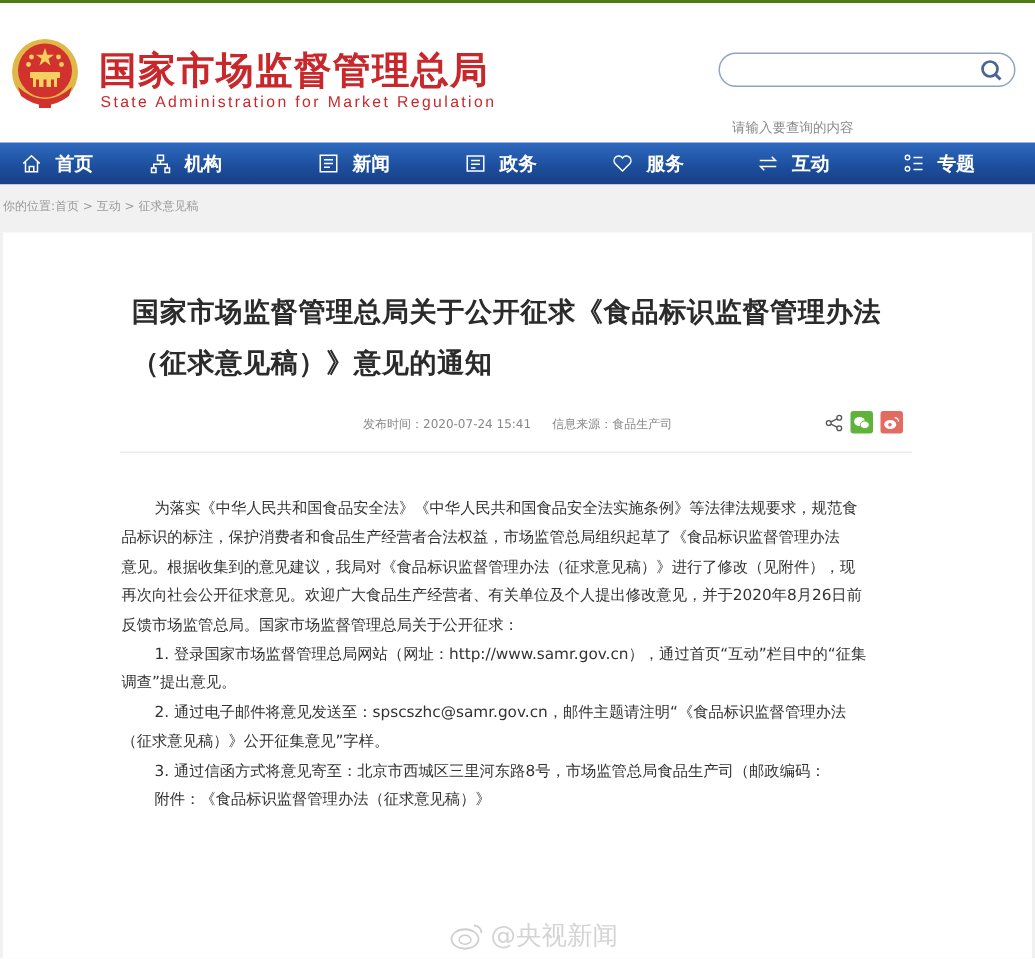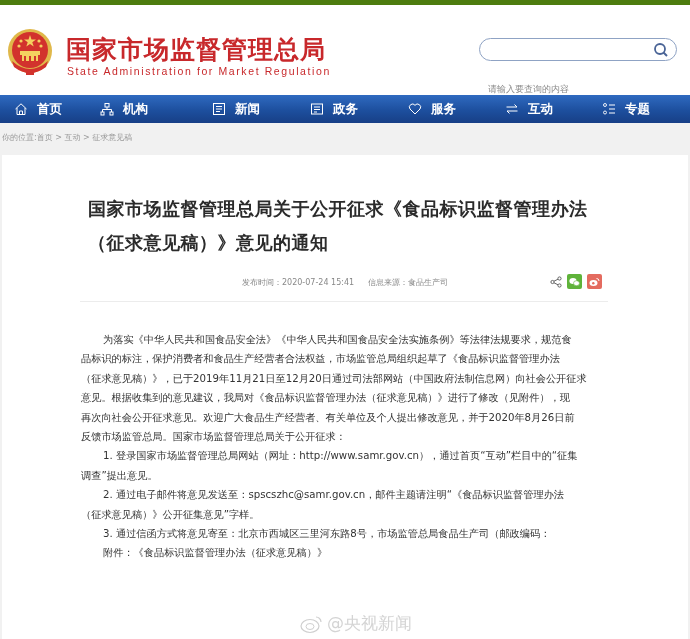--- a/index.html
+++ b/index.html
@@ -1,19 +1,19 @@
 <!DOCTYPE html>
 <html><head>
 <meta charset="utf-8">
 <style>
   * { box-sizing: border-box; margin: 0; padding: 0; }
   html, body { width: 690px; height: 639px; overflow: hidden; background: #ffffff; }
   body { font-family: "DejaVu Sans", "Liberation Sans", sans-serif; color: #333; position: relative; }
 
-  .header { position: absolute; left: 0; top: 0; width: 690px; height: 95px; background: #ffffff; border-top: 5px solid #4d7c0f; }
+  .header { position: absolute; left: 0; top: 0; width: 690px; height: 95px; background: #ffffff; border-top: 2px solid #4d7c0f; }
   .emblem { position: absolute; left: 6px; top: 22px; width: 48px; height: 50px; }
   .site-title { position: absolute; left: 66px; top: 28px; font-size: 25px; font-weight: bold; color: #c8282b; letter-spacing: 1px; white-space: nowrap; font-family: "DejaVu Sans", sans-serif; }
   .site-sub { position: absolute; left: 67px; top: 60px; font-size: 10.5px; color: #c8282b; letter-spacing: 1.6px; white-space: nowrap; font-family: "Liberation Sans", sans-serif; }
 
   .search { position: absolute; left: 479px; top: 33px; width: 198px; height: 23px; border: 1px solid #8fa3c4; border-radius: 12px; background: #fff; }
   .search input { position: absolute; left: 8px; top: 3px; width: 160px; height: 16px; border: none; outline: none; font-size: 9px; color: #888; background: transparent; font-family: "DejaVu Sans", sans-serif; margin-top: 39px; }
   .search input::placeholder { color: #8a8a8a; }
   .search-icon { position: absolute; right: 7px; top: 3px; width: 16px; height: 16px; }
 
   .nav { position: absolute; left: 0; top: 95px; width: 690px; height: 28px; background: linear-gradient(#2f6ac0, #1d4f9e 55%, #173f86); display: flex; align-items: center; }
@@ -166,21 +166,20 @@
   </div>
 </div>
 
 <div class="divider"></div>
 
 <div class="body-text">
   <p class="indent">
     <span class="line">为落实《中华人民共和国食品安全法》《中华人民共和国食品安全法实施条例》等法律法规要求，规范食</span>
   </p>
   <span class="line">品标识的标注，保护消费者和食品生产经营者合法权益，市场监管总局组织起草了《食品标识监督管理办法</span>
-  <span class="line">（征求意见稿）》，已于2019年11月21日至12月20日通过司法部网站（中国政府法制信息网）向社会公开征求</span>
   <span class="line">意见。根据收集到的意见建议，我局对《食品标识监督管理办法（征求意见稿）》进行了修改（见附件），现</span>
   <span class="line">再次向社会公开征求意见。欢迎广大食品生产经营者、有关单位及个人提出修改意见，并于2020年8月26日前</span>
   <span class="line">反馈市场监管总局。国家市场监督管理总局关于公开征求：</span>
   <p class="indent">
     <span class="line">1. 登录国家市场监督管理总局网站（网址：http://www.samr.gov.cn），通过首页“互动”栏目中的“征集</span>
   </p>
   <span class="line">调查”提出意见。</span>
   <p class="indent">
     <span class="line">2. 通过电子邮件将意见发送至：spscszhc@samr.gov.cn，邮件主题请注明“《食品标识监督管理办法</span>
   </p>

